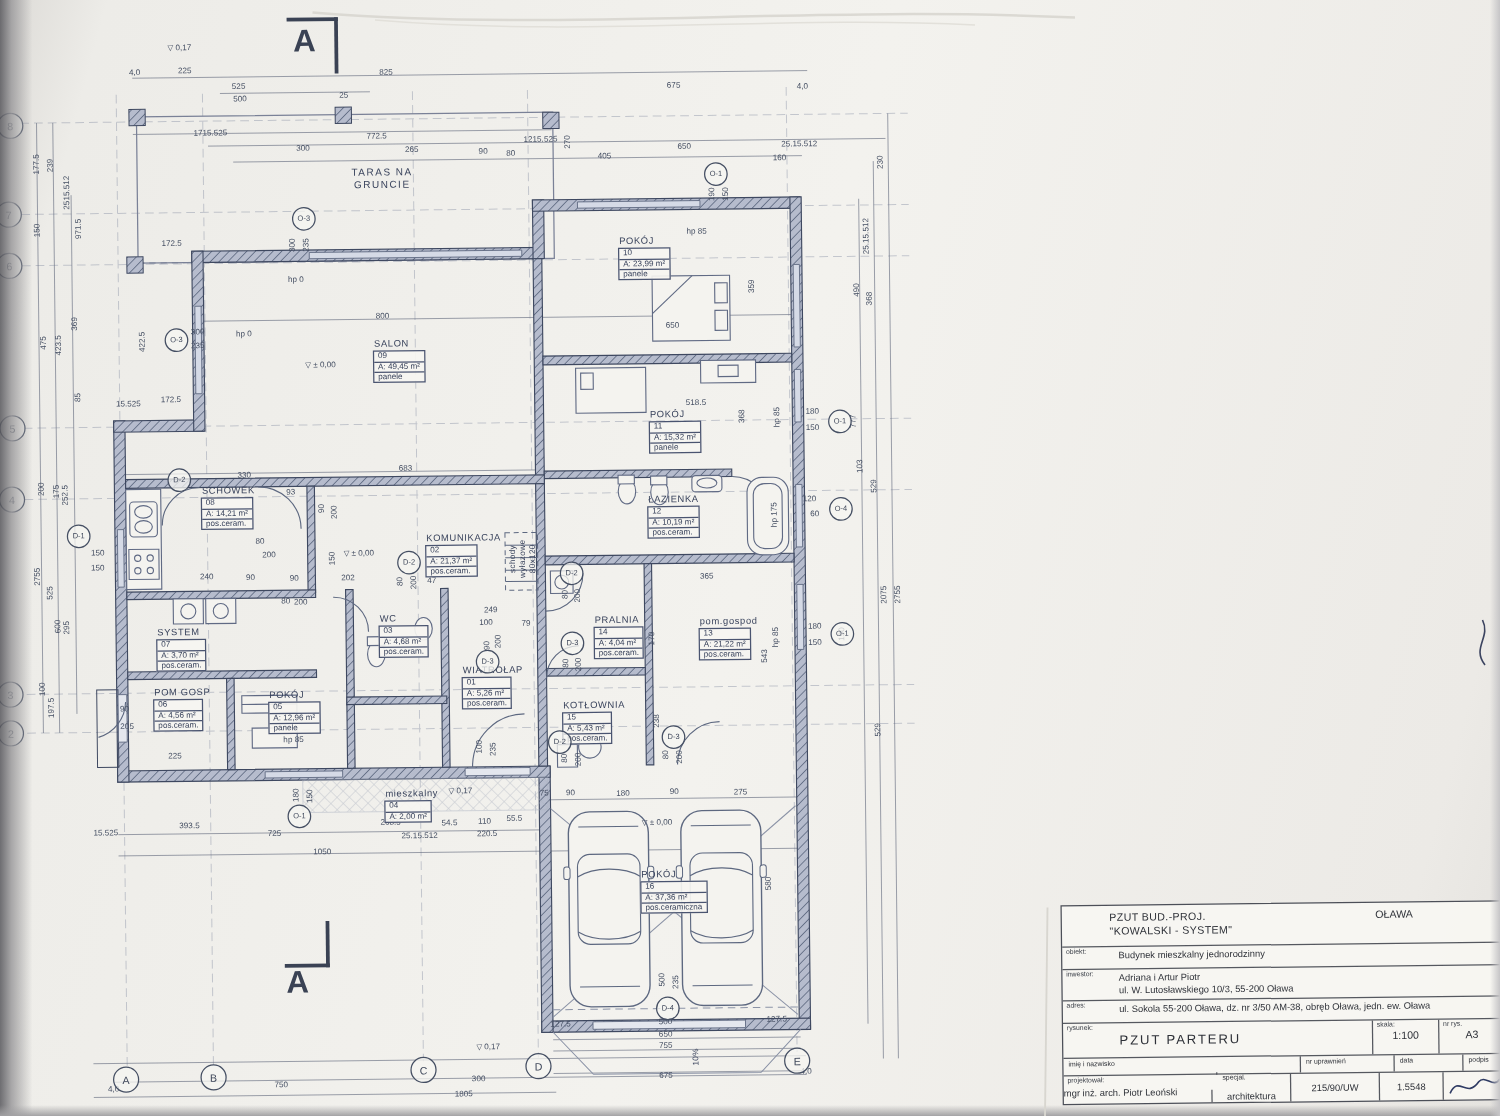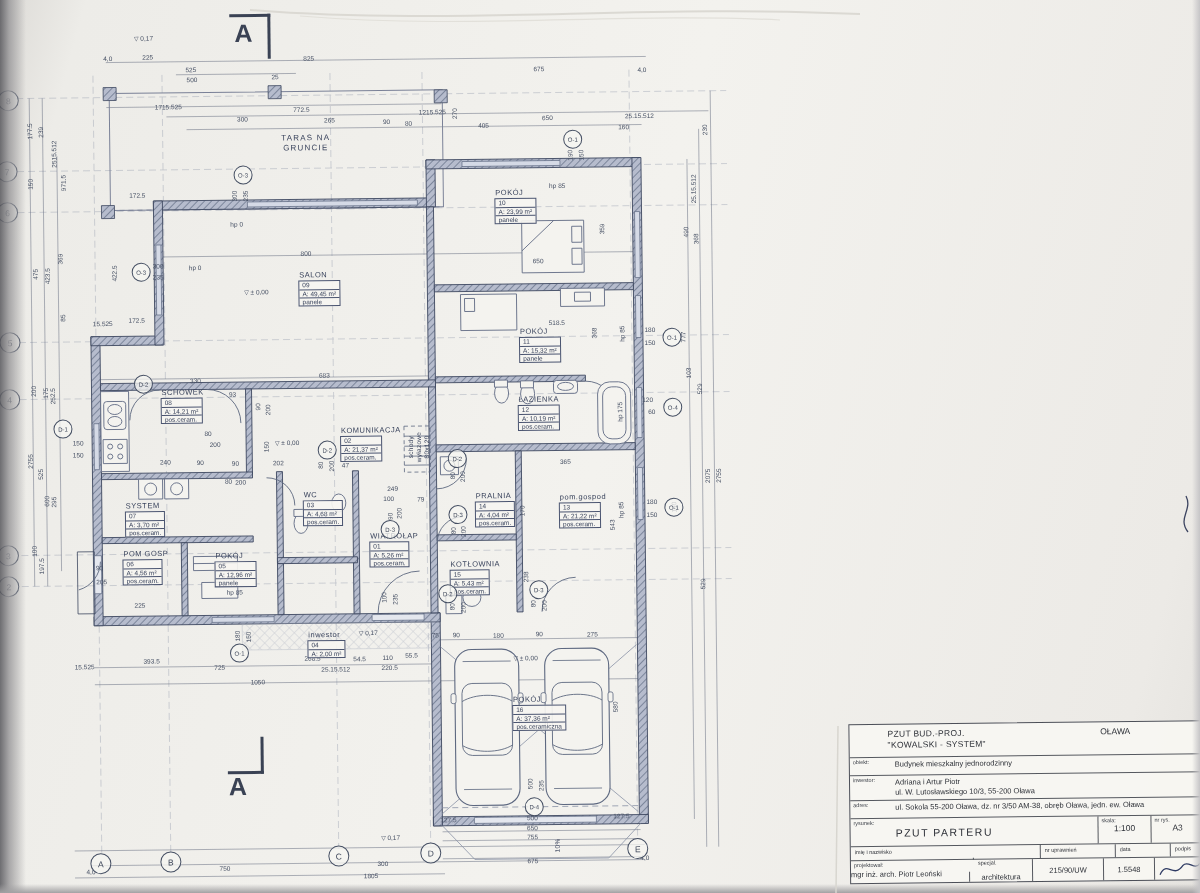--- a/index.html
+++ b/index.html
@@ -264,21 +264,21 @@
           <circle cx="449" cy="464" r="5.5" fill="none"></circle>
         <circle cx="470" cy="596" r="9"></circle>
           <rect x="444" y="594" width="16" height="18"></rect>
       </g>
     </svg>
 
     <div id="anno">
         <div class="room" style="left:368px;top:530px"><div class="rn">WIATROŁAP</div><div class="rb"><div>01</div><div>A: 5,26 m²</div><div>pos.ceram.</div></div></div>
         <div class="room" style="left:340px;top:424px"><div class="rn">KOMUNIKACJA</div><div class="rb"><div>02</div><div>A: 21,37 m²</div><div>pos.ceram.</div></div></div>
         <div class="room" style="left:302px;top:488px"><div class="rn">WC</div><div class="rb"><div>03</div><div>A: 4,68 m²</div><div>pos.ceram.</div></div></div>
-        <div class="room" style="left:305px;top:628px"><div class="rn">inwestor</div><div class="rb"><div>04</div><div>A: 2,00 m²</div></div></div>
+        <div class="room" style="left:305px;top:628px"><div class="rn">mieszkalny</div><div class="rb"><div>04</div><div>A: 2,00 m²</div></div></div>
         <div class="room" style="left:213px;top:548px"><div class="rn">POKÓJ</div><div class="rb"><div>05</div><div>A: 12,96 m²</div><div>panele</div></div></div>
         <div class="room" style="left:121px;top:545px"><div class="rn">POM GOSP</div><div class="rb"><div>06</div><div>A: 4,56 m²</div><div>pos.ceram.</div></div></div>
         <div class="room" style="left:124px;top:497px"><div class="rn">SYSTEM</div><div class="rb"><div>07</div><div>A: 3,70 m²</div><div>pos.ceram.</div></div></div>
         <div class="room" style="left:161px;top:384px"><div class="rn">SCHOWEK</div><div class="rb"><div>08</div><div>A: 14,21 m²</div><div>pos.ceram.</div></div></div>
         <div class="room" style="left:300px;top:268px"><div class="rn">SALON</div><div class="rb"><div>09</div><div>A: 49,45 m²</div><div>panele</div></div></div>
         <div class="room" style="left:497px;top:188px"><div class="rn">POKÓJ</div><div class="rb"><div>10</div><div>A: 23,99 m²</div><div>panele</div></div></div>
         <div class="room" style="left:520px;top:327px"><div class="rn">POKÓJ</div><div class="rb"><div>11</div><div>A: 15,32 m²</div><div>panele</div></div></div>
         <div class="room" style="left:518px;top:395px"><div class="rn">ŁAZIENKA</div><div class="rb"><div>12</div><div>A: 10,19 m²</div><div>pos.ceram.</div></div></div>
         <div class="room" style="left:558px;top:493px"><div class="rn">pom.gospod</div><div class="rb"><div>13</div><div>A: 21,22 m²</div><div>pos.ceram.</div></div></div>
         <div class="room" style="left:474px;top:491px"><div class="rn">PRALNIA</div><div class="rb"><div>14</div><div>A: 4,04 m²</div><div>pos.ceram.</div></div></div>

